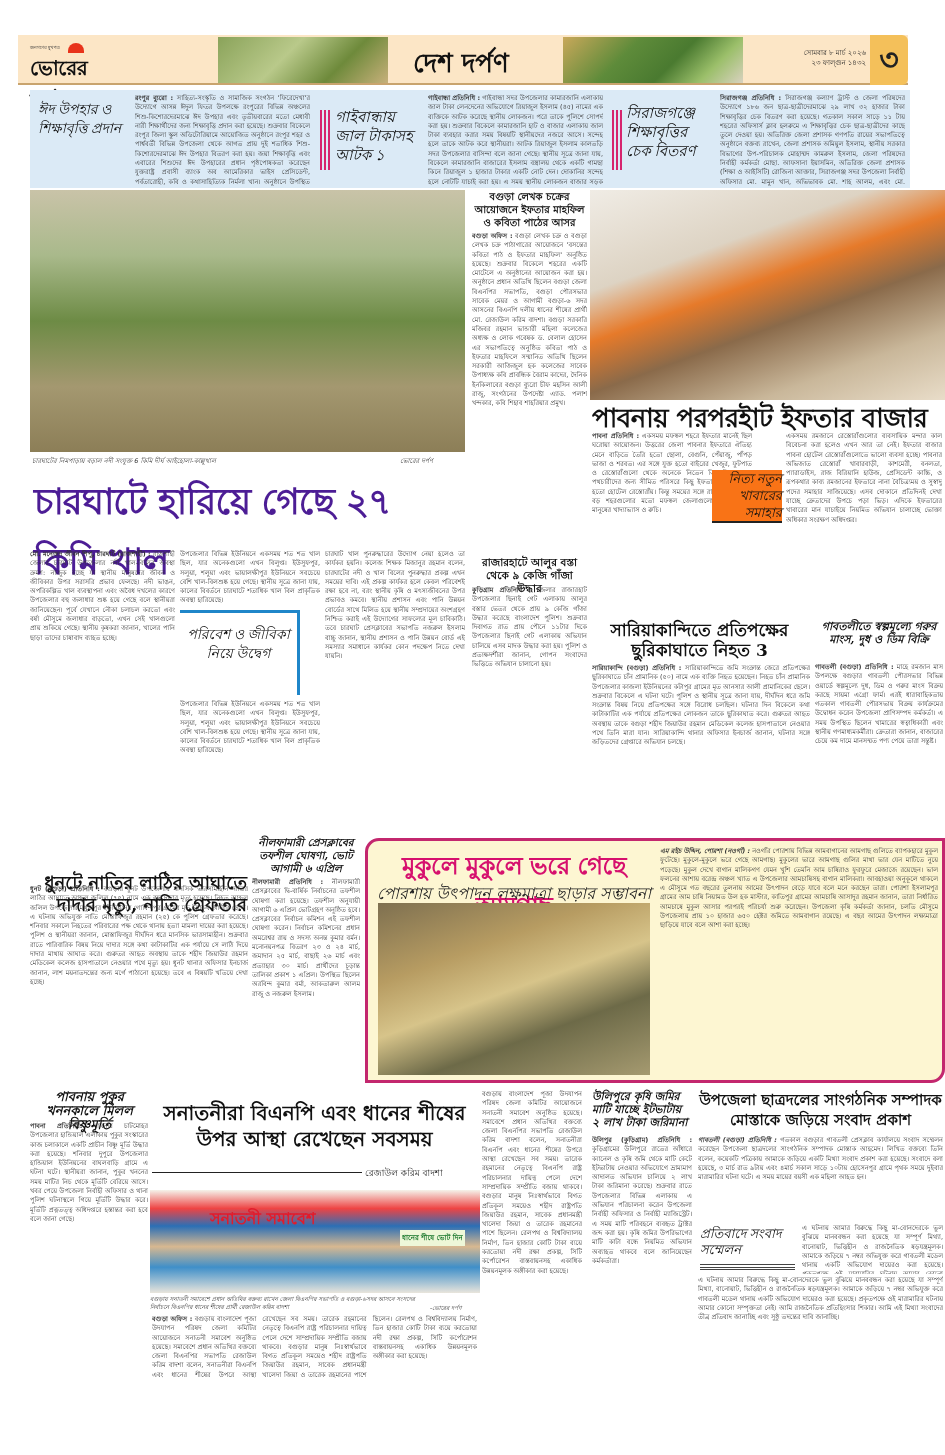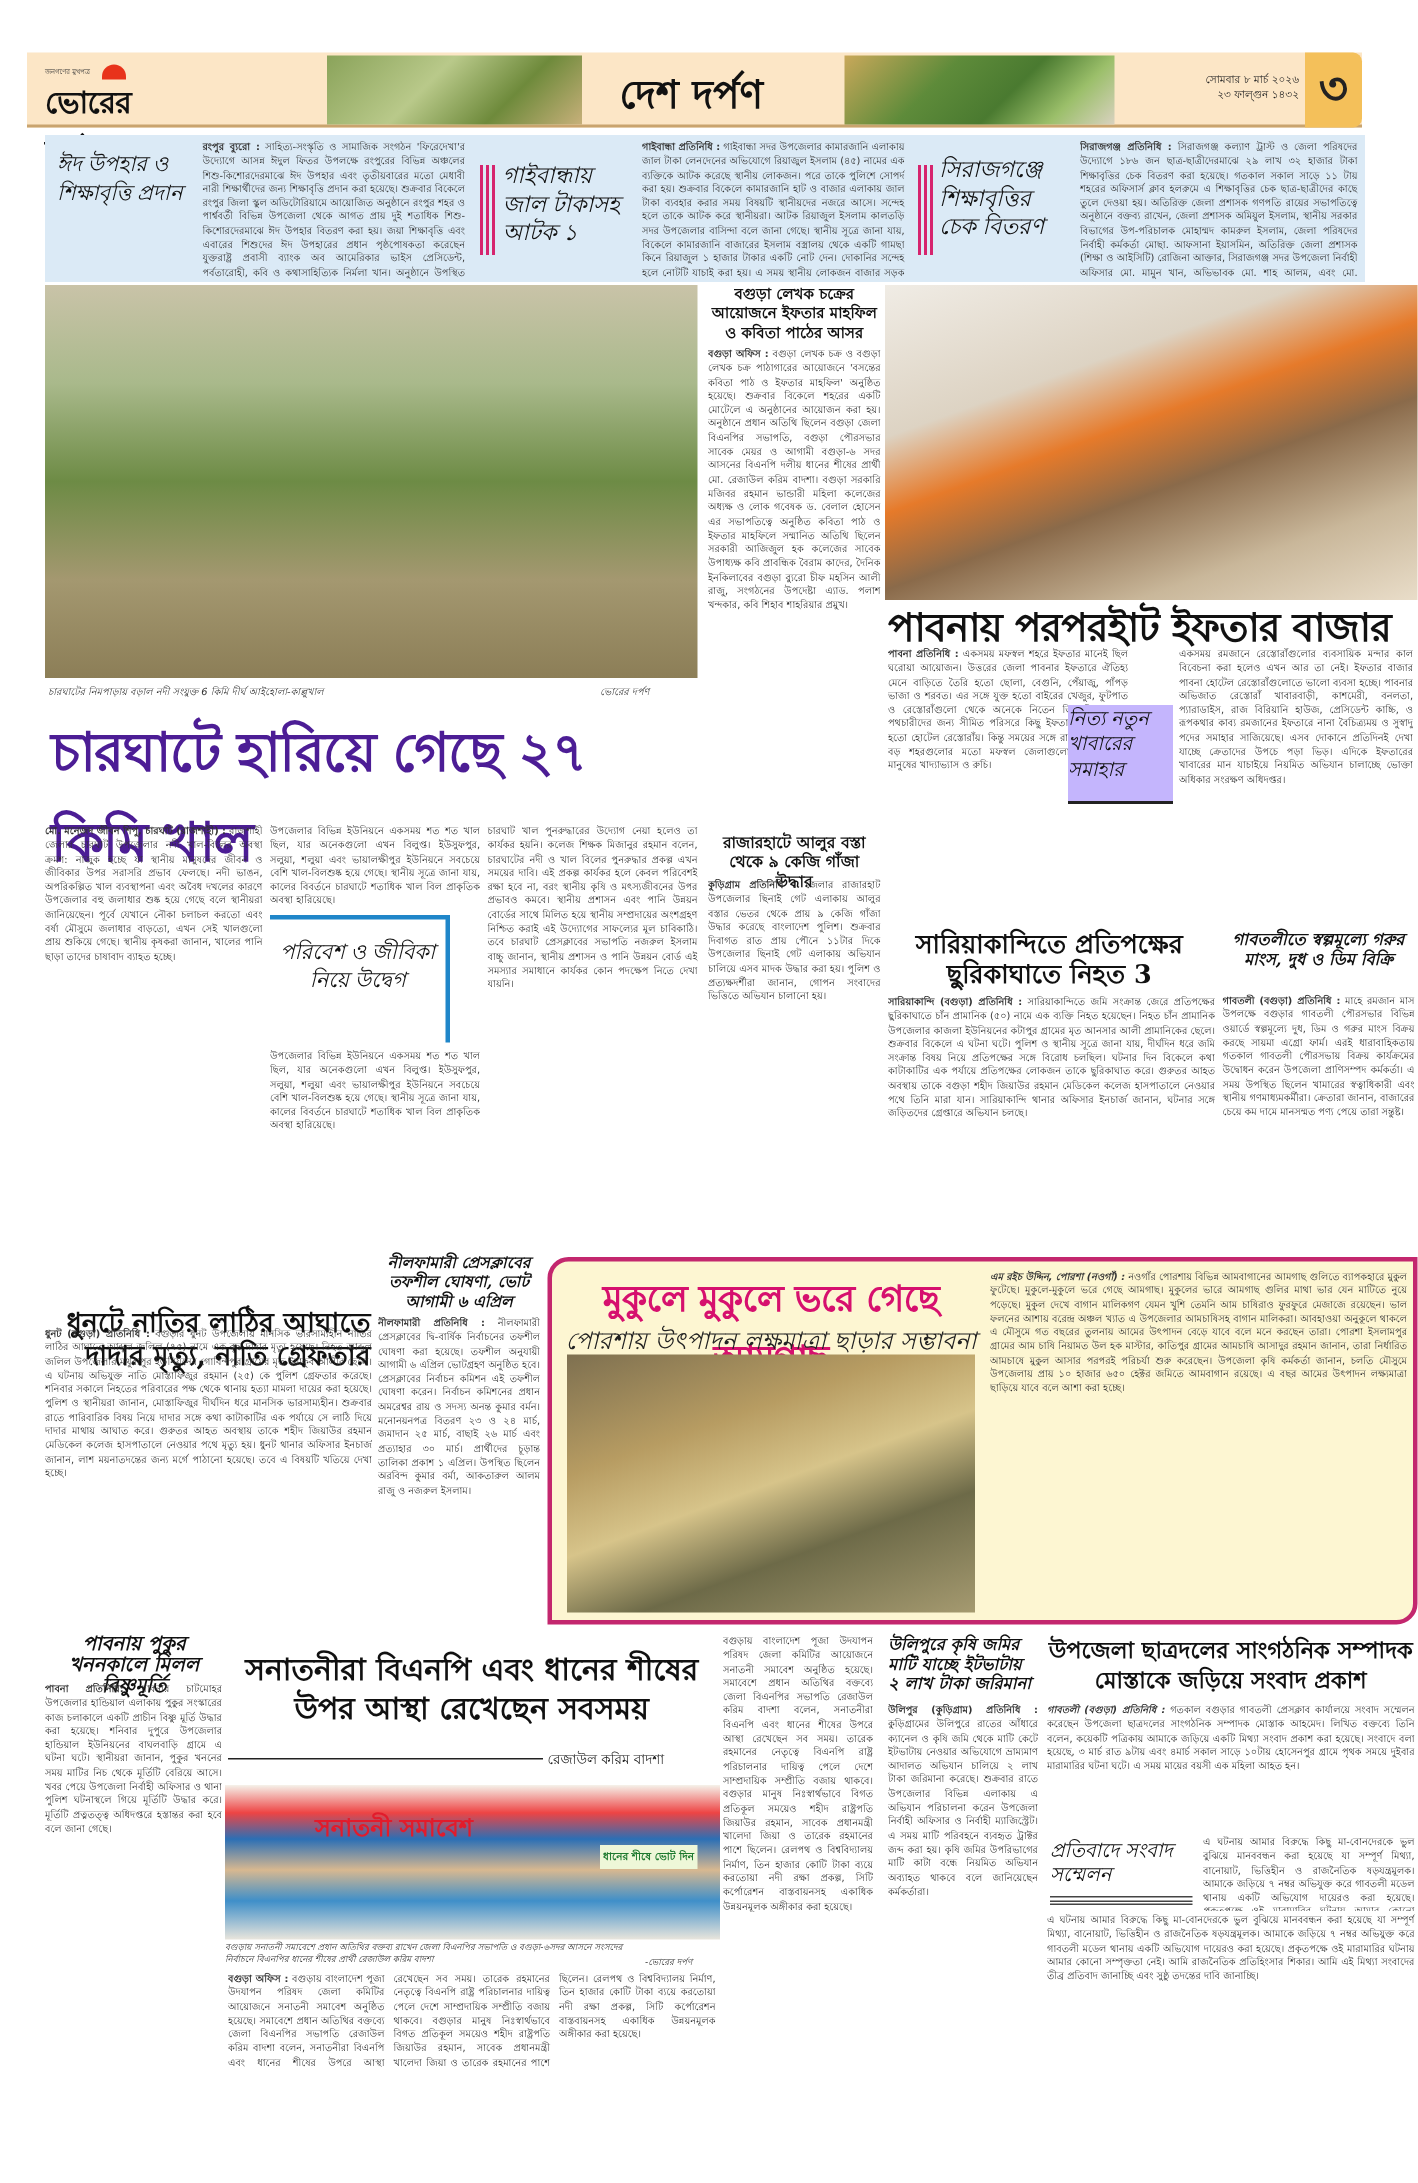--- a/index.html
+++ b/index.html
@@ -10,21 +10,21 @@
 .masthead{left:18px;top:35px;width:890px;height:50px;background:#fce6c6;border-bottom:2px solid #c9a46e}
 .logo{left:8px;top:6px;width:100px;height:40px}
 .logo .tag{font-size:4.5px;color:#333;position:absolute;left:4px;top:4px}
 .logo .name{font-family:"DejaVu Serif",serif;font-size:20px;font-weight:bold;color:#111;position:absolute;left:4px;top:12px;letter-spacing:-0.5px}
 .logo .sun{position:absolute;left:42px;top:2px;width:16px;height:10px;border-radius:16px 16px 0 0;background:#e8331b}
 .photo{background:linear-gradient(135deg,#8aa35a,#b9c98a 40%,#6e8a3b 70%,#c7b07a)}
 .section-title{font-family:"DejaVu Serif",serif;font-size:26px;font-weight:bold;color:#111}
 .date{font-size:7px;text-align:right;color:#222;line-height:10px}
 .pagenum{background:#f4c05a;color:#222;font-size:30px;font-weight:bold;text-align:center;line-height:50px;border-radius:0 6px 6px 0}
 .strip{left:30px;top:90px;width:880px;height:98px;background:#dbeaf6}
-.strip-head{font-family:Liberation Sans, sans-serif;font-style:italic;font-size:15px;line-height:19px;color:#111}
+.strip-head{font-family:Liberation Serif, serif;font-style:italic;font-size:15px;line-height:19px;color:#111}
 .pinkbar{background:linear-gradient(90deg,#d6246e 0 2px,transparent 2px 4px,#d6246e 4px 6px,transparent 6px 8px,#d6246e 8px 10px)}
 .img-canal{left:30px;top:190px;width:435px;height:262px;background:linear-gradient(180deg,#c9c3a8 0,#a9b98b 25%,#6d8b45 50%,#a49870 75%,#8c7e57)}
 .caption{font-size:6.5px;color:#333;font-style:italic}
 .red-head{font-family:"DejaVu Serif",serif;font-size:36px;font-weight:bold;color:#4c1d95;letter-spacing:-1px}
 .black-head{font-family:"DejaVu Serif",serif;font-weight:bold;color:#111}
 .img-iftar{left:590px;top:190px;width:355px;height:210px;background:linear-gradient(160deg,#f0ece5 0,#ddd3c3 30%,#e67a2a 45%,#8a6a4a 60%,#c9b79a 80%,#e9ddc9)}
 .box-blue{border:3px solid #1f86c9}
 .mango-frame{left:365px;top:838px;width:580px;height:245px;background:#fdf6d2;border:3px solid #c3276e;border-radius:14px 0 14px 0}
 .pink-head{font-family:"DejaVu Serif",serif;font-weight:bold;color:#d6106e}
 .img-mango{background:linear-gradient(160deg,#7e7050,#b79c62 30%,#d7c48a 50%,#6d6a48 70%,#a59a70)}
@@ -76,21 +76,21 @@
 
 <div class="abs black-head" style="left:472px;top:190px;width:115px;font-size:10px;line-height:13px;text-align:center;">বগুড়া লেখক চক্রের আয়োজনে ইফতার মাহফিল ও কবিতা পাঠের আসর</div>
 <div class="abs txt" style="left:472px;top:232px;width:115px;height:318px"><span class="byline">বগুড়া অফিস :</span> <span>বগুড়া লেখক চক্র ও বগুড়া লেখক চক্র পাঠাগারের আয়োজনে 'বসন্তের কবিতা পাঠ ও ইফতার মাহফিল' অনুষ্ঠিত হয়েছে। শুক্রবার বিকেলে শহরের একটি মোটেলে এ অনুষ্ঠানের আয়োজন করা হয়। অনুষ্ঠানে প্রধান অতিথি ছিলেন বগুড়া জেলা বিএনপির সভাপতি, বগুড়া পৌরসভার সাবেক মেয়র ও আগামী বগুড়া-৬ সদর আসনের বিএনপি দলীয় ধানের শীষের প্রার্থী মো. রেজাউল করিম বাদশা। বগুড়া সরকারি মজিবর রহমান ভান্ডারী মহিলা কলেজের অধ্যক্ষ ও লোক গবেষক ড. বেলাল হোসেন এর সভাপতিত্বে অনুষ্ঠিত কবিতা পাঠ ও ইফতার মাহফিলে সম্মানিত অতিথি ছিলেন সরকারী আজিজুল হক কলেজের সাবেক উপাধ্যক্ষ কবি প্রাবন্ধিক বৈরাম কাদের, দৈনিক ইনকিলাবের বগুড়া ব্যুরো চীফ মহসিন আলী রাজু, সংগঠনের উপদেষ্টা এ্যাড. পলাশ খন্দকার, কবি শিহাব শাহরিয়ার প্রমুখ।</span></div>
 
 <div class="abs black-head" style="left:472px;top:556px;width:115px;font-size:10.5px;line-height:13px;text-align:center">রাজারহাটে আলুর বস্তা থেকে ৯ কেজি গাঁজা উদ্ধার</div>
 <div class="abs txt" style="left:472px;top:586px;width:115px;height:244px"><span class="byline">কুড়িগ্রাম প্রতিনিধি :</span> <span>জেলার রাজারহাট উপজেলার ছিনাই গেট এলাকায় আলুর বস্তার ভেতর থেকে প্রায় ৯ কেজি গাঁজা উদ্ধার করেছে বাংলাদেশ পুলিশ। শুক্রবার দিবাগত রাত প্রায় পৌনে ১১টার দিকে উপজেলার ছিনাই গেট এলাকায় অভিযান চালিয়ে এসব মাদক উদ্ধার করা হয়। পুলিশ ও প্রত্যক্ষদর্শীরা জানান, গোপন সংবাদের ভিত্তিতে অভিযান চালানো হয়।</span></div>
 
 <div class="abs img-iftar"></div>
 <div class="abs black-head" style="left:592px;top:398px;width:350px;font-size:26px;letter-spacing:-0.5px">পাবনায় পরপরইাট ইফতার বাজার</div>
 <div class="abs txt" style="left:592px;top:432px;width:160px;height:180px"><span class="byline">পাবনা প্রতিনিধি :</span> <span>একসময় মফস্বল শহরে ইফতার মানেই ছিল ঘরোয়া আয়োজন। উত্তরের জেলা পাবনার ইফতারে ঐতিহ্য মেনে বাড়িতে তৈরি হতো ছোলা, বেগুনি, পেঁয়াজু, পাঁপড় ভাজা ও শরবত। এর সঙ্গে যুক্ত হতো বাইরের খেজুর, ফুটপাত ও রেস্তোরাঁগুলো থেকে অনেকে নিতেন জিলাপি। কেবল পথচারীদের জন্য সীমিত পরিসরে কিছু ইফতার সামগ্রী বিক্রি হতো হোটেল রেস্তোরাঁয়। কিন্তু সময়ের সঙ্গে রাজধানী ঢাকা বা বড় শহরগুলোর মতো মফস্বল জেলাগুলোতেও বদলেছে মানুষের খাদ্যাভ্যাস ও রুচি।</span></div>
-<div class="abs strip-head" style="left:712px;top:470px;width:70px;text-align:left;font-size:13px;line-height:17px;background:#c4b5fd;border-bottom:2px solid #222;padding-bottom:13px">নিত্য নতুন খাবারের সমাহার</div>
+<div class="abs strip-head" style="left:712px;top:470px;width:70px;text-align:right;font-size:13px;line-height:17px;background:#f97316;border-bottom:2px solid #222;padding-bottom:0">নিত্য নতুন খাবারের সমাহার</div>
 <div class="abs txt" style="left:756px;top:432px;width:186px;height:180px;padding-left:30px">একসময় রমজানে রেস্তোরাঁগুলোর ব্যবসায়িক মন্দার কাল বিবেচনা করা হলেও এখন আর তা নেই। ইফতার বাজার পাবনা হোটেল রেস্তোরাঁগুলোতে ভালো ব্যবসা হচ্ছে। পাবনার অভিজাত রেস্তোরাঁ খাবারবাড়ী, কাশমেরী, বনলতা, প্যারাডাইস, রাজ বিরিয়ানি হাউজ, প্রেসিডেন্ট কাচ্চি, ও রূপকথার কাব্য রমজানের ইফতারে নানা বৈচিত্র্যময় ও সুস্বাদু পদের সমাহার সাজিয়েছে। এসব দোকানে প্রতিদিনই দেখা যাচ্ছে ক্রেতাদের উপচে পড়া ভিড়। এদিকে ইফতারের খাবারের মান যাচাইয়ে নিয়মিত অভিযান চালাচ্ছে ভোক্তা অধিকার সংরক্ষণ অধিদপ্তর।</div>
 
 <div class="abs black-head" style="left:592px;top:620px;width:215px;font-size:17px;line-height:20px;text-align:center">সারিয়াকান্দিতে প্রতিপক্ষের ছুরিকাঘাতে নিহত 3</div>
 <div class="abs txt" style="left:592px;top:664px;width:218px;height:166px"><span class="byline">সারিয়াকান্দি (বগুড়া) প্রতিনিধি :</span> <span>সারিয়াকান্দিতে জমি সংক্রান্ত জেরে প্রতিপক্ষের ছুরিকাঘাতে চাঁন প্রামানিক (৫০) নামে এক ব্যক্তি নিহত হয়েছেন। নিহত চাঁন প্রামানিক উপজেলার কাজলা ইউনিয়নের কটাপুর গ্রামের মৃত আনসার আলী প্রামানিকের ছেলে। শুক্রবার বিকেলে এ ঘটনা ঘটে। পুলিশ ও স্থানীয় সূত্রে জানা যায়, দীর্ঘদিন ধরে জমি সংক্রান্ত বিষয় নিয়ে প্রতিপক্ষের সঙ্গে বিরোধ চলছিল। ঘটনার দিন বিকেলে কথা কাটাকাটির এক পর্যায়ে প্রতিপক্ষের লোকজন তাকে ছুরিকাঘাত করে। গুরুতর আহত অবস্থায় তাকে বগুড়া শহীদ জিয়াউর রহমান মেডিকেল কলেজ হাসপাতালে নেওয়ার পথে তিনি মারা যান। সারিয়াকান্দি থানার অফিসার ইনচার্জ জানান, ঘটনার সঙ্গে জড়িতদের গ্রেপ্তারে অভিযান চলছে।</span></div>
 
 <div class="abs black-head" style="left:815px;top:620px;width:128px;font-size:11px;line-height:13px;text-align:center;font-style:italic">গাবতলীতে স্বল্পমূল্যে গরুর মাংস, দুধ ও ডিম বিক্রি</div>
 <div class="abs txt" style="left:815px;top:663px;width:128px;height:167px"><span class="byline">গাবতলী (বগুড়া) প্রতিনিধি :</span> <span>মাহে রমজান মাস উপলক্ষে বগুড়ার গাবতলী পৌরসভার বিভিন্ন ওয়ার্ডে স্বল্পমূল্যে দুধ, ডিম ও গরুর মাংস বিক্রয় করছে সায়মা এগ্রো ফার্ম। এরই ধারাবাহিকতায় গতকাল গাবতলী পৌরসভায় বিক্রয় কার্যক্রমের উদ্বোধন করেন উপজেলা প্রাণিসম্পদ কর্মকর্তা। এ সময় উপস্থিত ছিলেন খামারের স্বত্বাধিকারী এবং স্থানীয় গণমাধ্যমকর্মীরা। ক্রেতারা জানান, বাজারের চেয়ে কম দামে মানসম্মত পণ্য পেয়ে তারা সন্তুষ্ট।</span></div>
 
 <div class="abs black-head" style="left:32px;top:872px;width:215px;font-size:18px;line-height:22px;text-align:right">ধুনটে নাতির লাঠির আঘাতে দাদার মৃত্যু, নাতি গ্রেফতার</div>
 <div class="abs txt" style="left:30px;top:885px;width:218px;height:205px"><span class="byline">ধুনট (বগুড়া) প্রতিনিধি :</span> <span>বগুড়ার ধুনট উপজেলায় মানসিক ভারসাম্যহীন নাতির লাঠির আঘাতে আব্দুল জলিল (৭৫) নামে এক বৃদ্ধ দাদার মৃত্যু হয়েছে। নিহত আব্দুল জলিল উপজেলার মথুরাপুর ইউনিয়নের গোবিন্দপুর গ্রামের মৃত ইয়াকুব আলীর ছেলে। এ ঘটনায় অভিযুক্ত নাতি মোস্তাফিজুর রহমান (২৫) কে পুলিশ গ্রেফতার করেছে। শনিবার সকালে নিহতের পরিবারের পক্ষ থেকে থানায় হত্যা মামলা দায়ের করা হয়েছে। পুলিশ ও স্থানীয়রা জানান, মোস্তাফিজুর দীর্ঘদিন ধরে মানসিক ভারসাম্যহীন। শুক্রবার রাতে পারিবারিক বিষয় নিয়ে দাদার সঙ্গে কথা কাটাকাটির এক পর্যায়ে সে লাঠি দিয়ে দাদার মাথায় আঘাত করে। গুরুতর আহত অবস্থায় তাকে শহীদ জিয়াউর রহমান মেডিকেল কলেজ হাসপাতালে নেওয়ার পথে মৃত্যু হয়। ধুনট থানার অফিসার ইনচার্জ জানান, লাশ ময়নাতদন্তের জন্য মর্গে পাঠানো হয়েছে। তবে এ বিষয়টি খতিয়ে দেখা হচ্ছে।</span></div>

